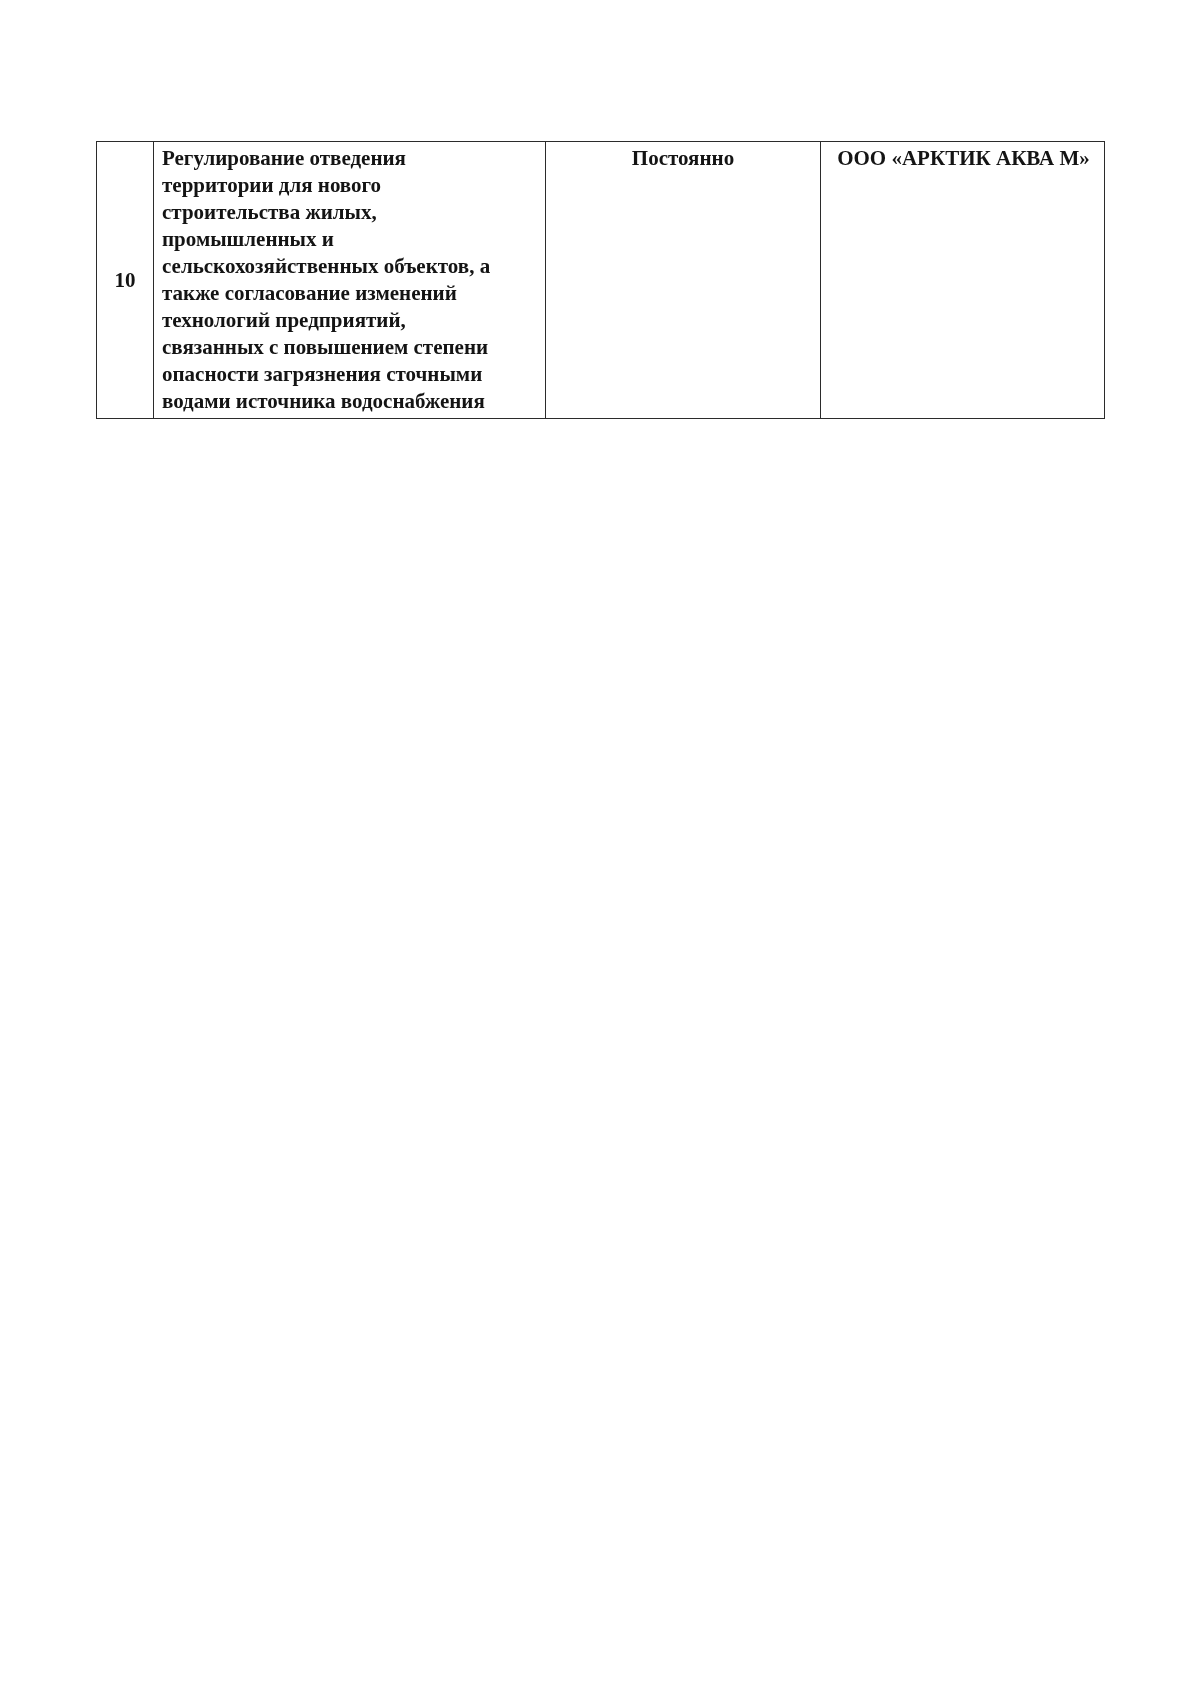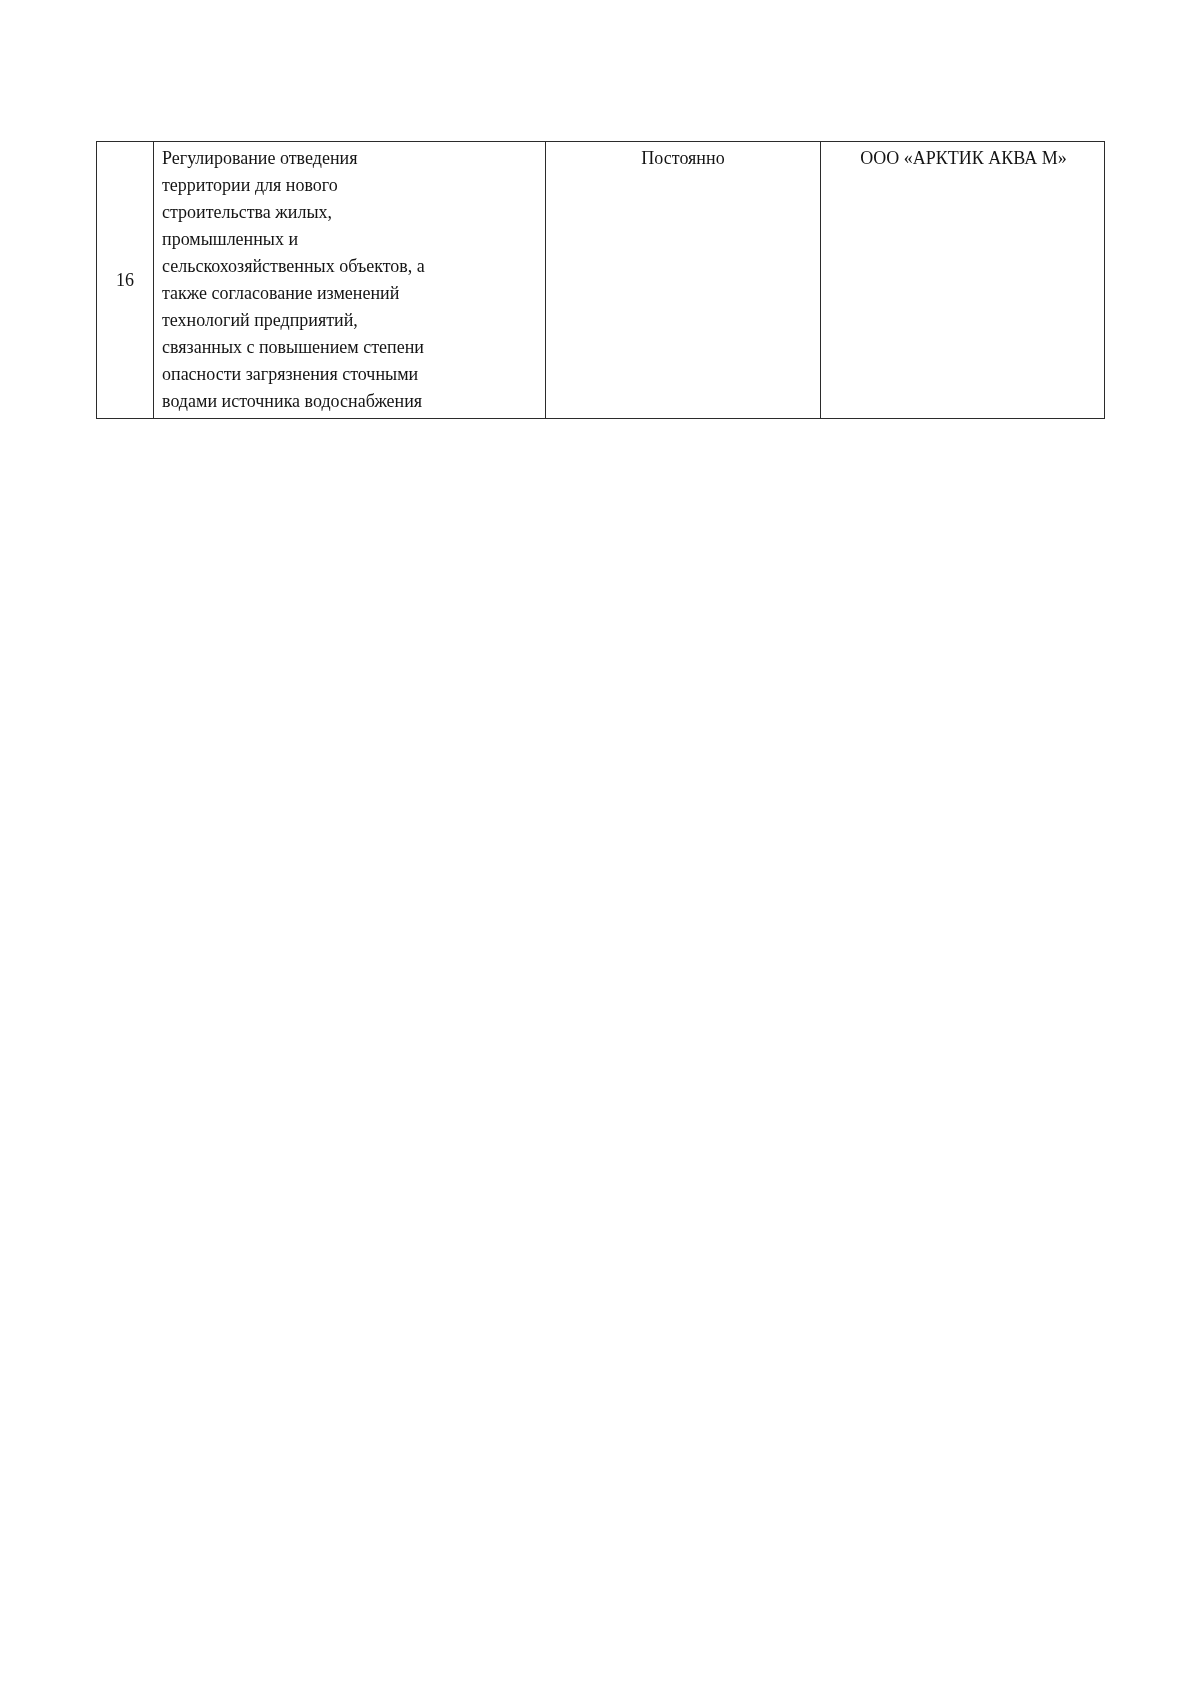--- a/index.html
+++ b/index.html
@@ -24,24 +24,25 @@
     height: 278px;
     display: grid;
     grid-template-columns: 57px 392px 275px 285px;
     border: 1.5px solid #2b2b2b;
     box-sizing: border-box;
     background: #ffffff;
   }
   .cell {
     border-right: 1.5px solid #2b2b2b;
     box-sizing: border-box;
-    font-size: 18px;
+    font-size: 21px;
     line-height: 27px;
     padding: 3px 8px 3px 8px;
     overflow: hidden;
+    font-weight: bold;
   }
   .cell:last-child {
     border-right: none;
   }
   .cell-number {
     display: flex;
     align-items: center;
     justify-content: center;
     padding: 0;
   }
@@ -54,21 +55,21 @@
     text-align: center;
   }
 </style>
 </head>
 <body>
 
 <div class="page">
   <div class="doc-table">
     <div class="table-row-contents" style="display: contents;">
       <div class="cell cell-number">
-        <span>16</span>
+        <span>10</span>
       </div>
       <div class="cell cell-measure">Регулирование отведения
 территории для нового
 строительства жилых,
 промышленных и
 сельскохозяйственных объектов, а
 также согласование изменений
 технологий предприятий,
 связанных с повышением степени
 опасности загрязнения сточными

